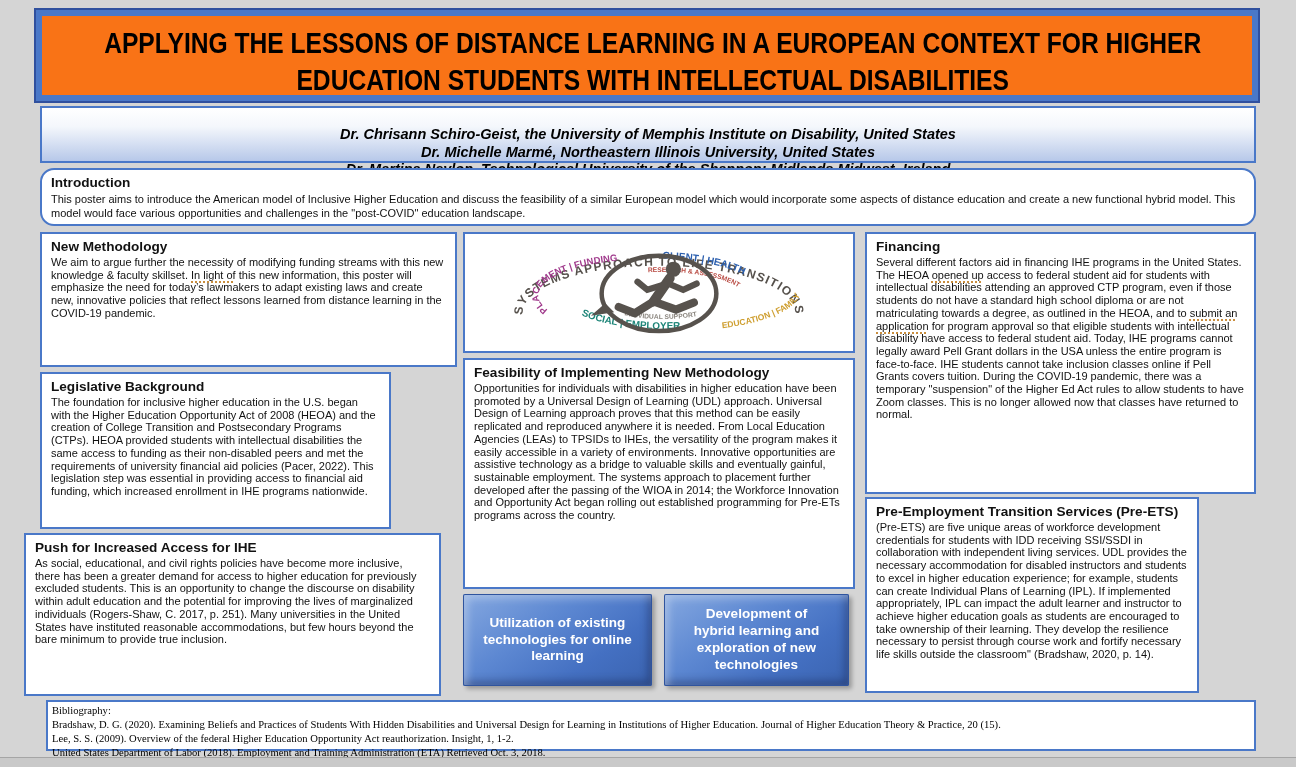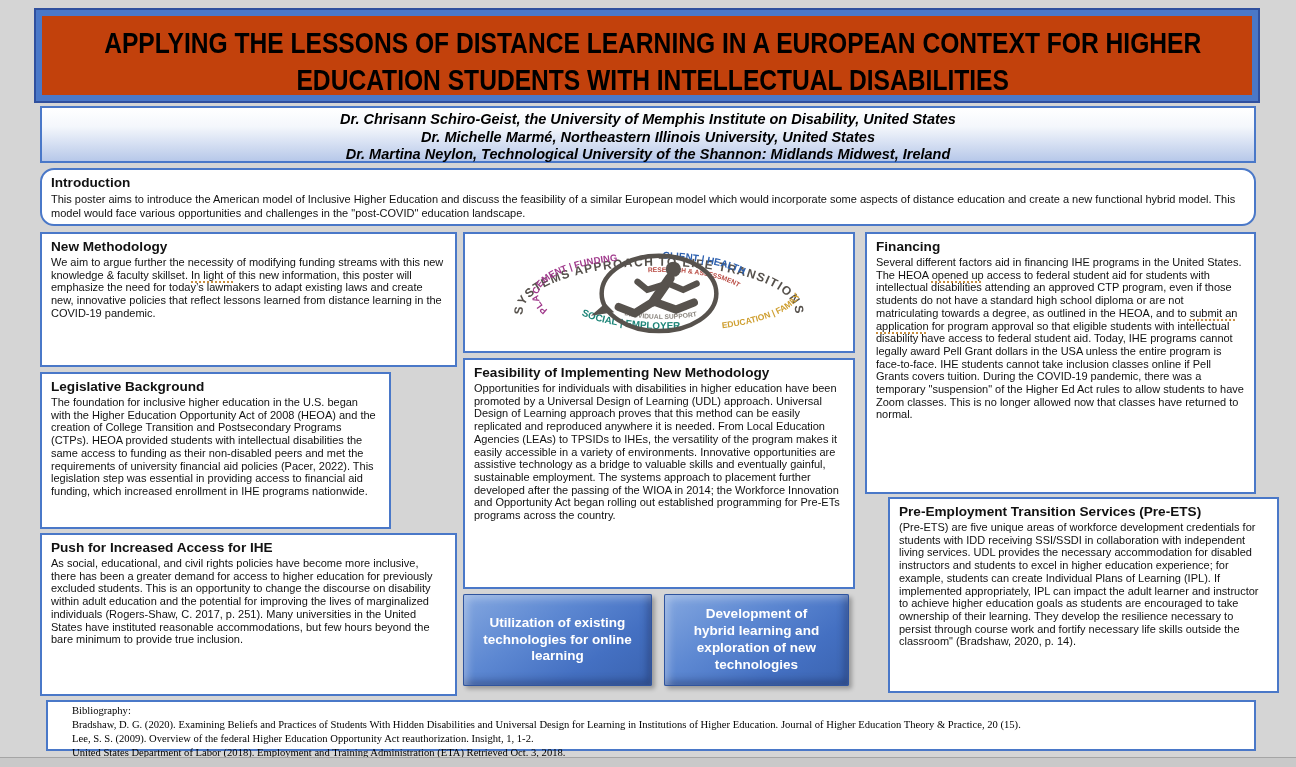--- a/index.html
+++ b/index.html
@@ -3,67 +3,67 @@
 <meta charset="utf-8">
 <style>
   * { margin:0; padding:0; box-sizing:border-box; }
   html,body { width:1296px; height:767px; }
   body { font-family:"Liberation Sans", sans-serif; background:#d5d5d5; position:relative; overflow:hidden; }
   #canvas { position:absolute; inset:0; width:1296px; height:767px; background:#d5d5d5; }
 
   .abs { position:absolute; }
 
   
-  .title-box { left:36px; top:10px; width:1222px; height:91px; background:#c2410c;
+  .title-box { left:36px; top:10px; width:1222px; height:91px; background:#f97316;
                border:6px solid #4a78c8; box-shadow:0 0 0 2px #30509e; overflow:hidden; }
   .title-text { position:absolute; left:8px; top:9px; width:1470px; transform:scaleX(0.82); transform-origin:0 50%;
                 font-size:30px; font-weight:bold; color:#000; text-align:center; line-height:1.22; }
 
   
   .authors-box { left:40px; top:106px; width:1216px; height:57px;
                  background:linear-gradient(180deg,#ffffff 0%,#f4f7fc 35%,#b7c8e9 100%);
-                 border:2px solid #4a78c8; text-align:center; padding-top:3px; }
+                 border:2px solid #4a78c8; text-align:center; padding-top:18px; }
   .author-line { font-size:14.5px; font-weight:bold; font-style:italic; color:#000; line-height:1.22; }
 
   
   .panel { background:#ffffff; border:2px solid #4a78c8; padding:5px 9px; color:#111; overflow:hidden; }
   .panel .h { font-size:13.6px; font-weight:bold; line-height:1.25; }
   .panel .b { font-size:11px; line-height:1.155; }
 
   .intro-box { left:40px; top:168px; width:1216px; height:58px;border-radius:14px; }
   .intro-box .b { line-height:1.3; }
 
   
   .nm-box   { left:40px;  top:232px; width:417px; height:135px; }
   .lb-box   { left:40px;  top:372px; width:351px; height:157px; }
-  .push-box { left:40px;  top:533px; width:417px; height:163px; }
+  .push-box { left:24px;  top:533px; width:417px; height:163px; }
 
   .logo-box { left:463px; top:232px; width:392px; height:121px; display:flex; align-items:center; justify-content:center; }
   .feas-box { left:463px; top:358px; width:392px; height:231px; }
 
   .fin-box  { left:865px; top:232px; width:391px; height:262px; }
-  .pre-box  { left:865px; top:497px; width:391px; height:196px;margin-left:23px; }
+  .pre-box  { left:865px; top:497px; width:334px; height:196px; }
 
   
   .mark-squiggle { text-decoration:underline dotted #c98e3f 2px; text-underline-offset:3px;text-align:center; }
 
   
   .poster-btn { height:92px; border-radius:2px; color:#fff; font-weight:bold; font-size:13.5px; line-height:1.25;
                 display:flex; align-items:center; justify-content:center; text-align:center; padding:8px 20px;
                 background:linear-gradient(145deg,#85a8e0 0%,#5d88d2 38%,#4470c2 70%,#3a63b0 100%);
                 box-shadow: inset 0 0 0 1px #2f549e,
                             inset 4px 4px 8px rgba(255,255,255,0.35),
                             inset -4px -5px 9px rgba(0,0,30,0.30),
                             3px 3px 4px rgba(0,0,0,0.28); }
   .btn-left  { left:463px; top:594px; width:189px; }
   .btn-right { left:664px; top:594px; width:185px; }
 
   
   .bib-box { left:46px; top:700px; width:1210px; height:51px; background:#fff; border:2px solid #4a78c8;
-             font-family:"Liberation Serif", serif; padding:2px 24px; }
+             font-family:"Liberation Serif", serif; padding:2px 4px; }
   .bib-line { font-size:10.6px; line-height:1.32; color:#000; }
 
   .bottom-edge { left:0; top:757px; width:1296px; height:10px; background:#c9c9c9; border-top:1px solid #a5a5a5; }
 
   svg text { font-family:"Liberation Sans", sans-serif; }
 </style>
 </head>
 <body>
 
 <div id="canvas">

